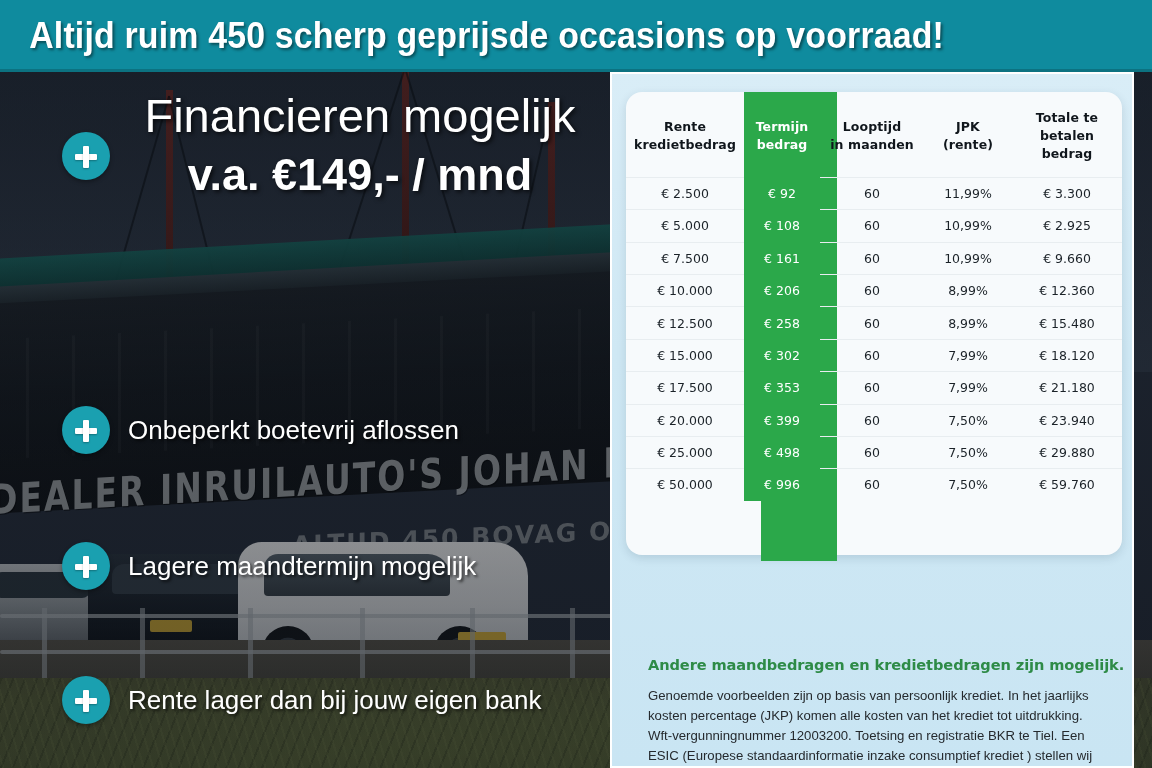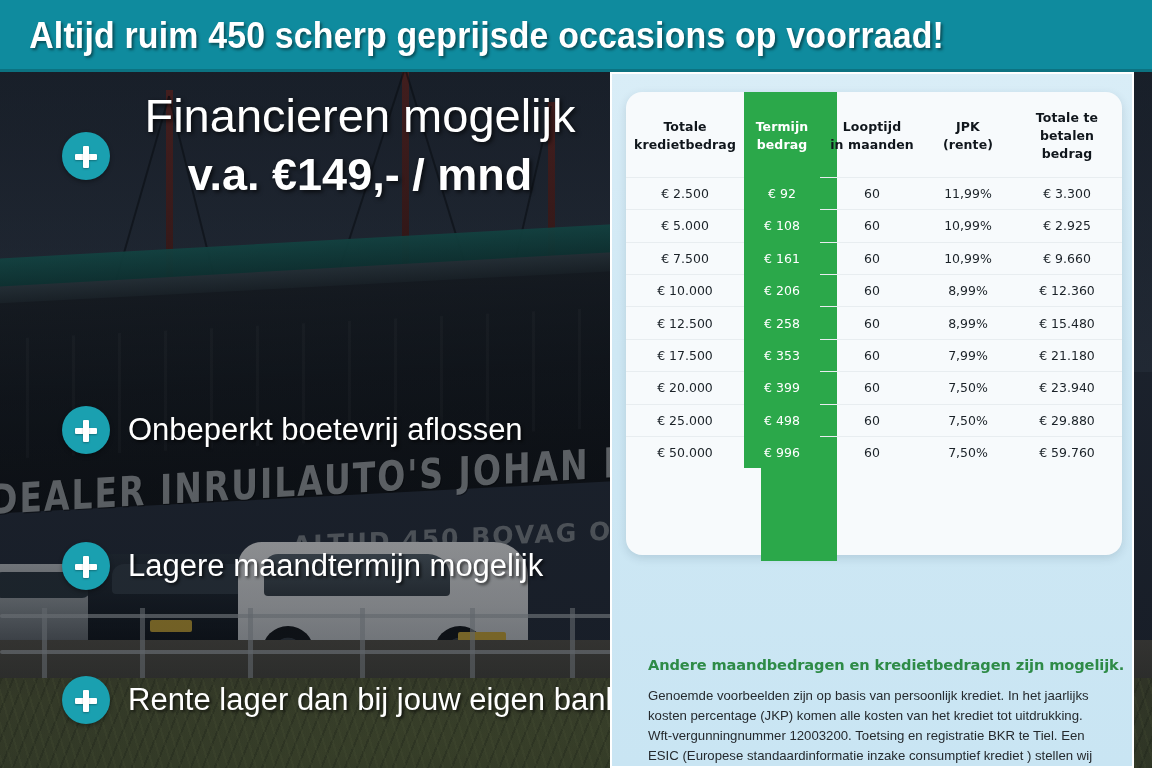--- a/index.html
+++ b/index.html
@@ -75,21 +75,21 @@
 
   
   .bullets{position:absolute;left:0;top:72px;width:612px;height:696px;}
   .bullet{position:absolute;display:flex;align-items:center;}
   .plus{width:48px;height:48px;border-radius:50%;background:#1aa0b0;flex:0 0 48px;
         position:relative;box-shadow:0 2px 4px rgba(0,0,0,.35);}
   .plus:before,.plus:after{content:"";position:absolute;background:#fff;border-radius:1px;
         box-shadow:0 1px 2px rgba(0,0,0,.3);}
   .plus:before{left:13px;top:21.5px;width:22px;height:6px;}
   .plus:after{left:21px;top:13.5px;width:6px;height:22px;}
-  .btext{margin-left:18px;color:#fff;font-size:31px;white-space:nowrap;
+  .btext{margin-left:18px;color:#fff;font-size:26px;white-space:nowrap;
          text-shadow:2px 2px 3px rgba(0,0,0,.65);}
   .hero{position:absolute;left:120px;top:20px;width:480px;text-align:center;color:#fff;}
   .hero-l1{font-size:47px;line-height:1.02;text-shadow:2px 2px 4px rgba(0,0,0,.7);}
   .hero-l2{font-size:45px;font-weight:bold;margin-top:12px;line-height:1.02;
            text-shadow:2px 2px 4px rgba(0,0,0,.7);}
   .b1{left:62px;top:60px;}
   .b2{left:62px;top:334px;}
   .b3{left:62px;top:470px;}
   .b4{left:62px;top:604px;}
 
@@ -203,21 +203,21 @@
         <colgroup>
             <col class="c1">
             <col class="c2">
             <col class="c3">
             <col class="c4">
             <col class="c5">
           </colgroup>
         <thead>
           <tr>
             <th>
-              <div>Totale</div>
+              <div>Rente</div>
               <div>kredietbedrag</div>
             </th>
             <th class="hl">
               <div>Termijn</div>
               <div>bedrag</div>
             </th>
             <th>
               <div>Looptijd</div>
               <div>in maanden</div>
             </th>
@@ -261,20 +261,27 @@
               <td>€ 12.360</td>
             </tr>
             <tr>
               <td>€ 12.500</td>
               <td class="hl">€ 258</td>
               <td>60</td>
               <td>8,99%</td>
               <td>€ 15.480</td>
             </tr>
             <tr>
+              <td>€ 15.000</td>
+              <td class="hl">€ 302</td>
+              <td>60</td>
+              <td>7,99%</td>
+              <td>€ 18.120</td>
+            </tr>
+            <tr>
               <td>€ 17.500</td>
               <td class="hl">€ 353</td>
               <td>60</td>
               <td>7,99%</td>
               <td>€ 21.180</td>
             </tr>
             <tr>
               <td>€ 20.000</td>
               <td class="hl">€ 399</td>
               <td>60</td>

